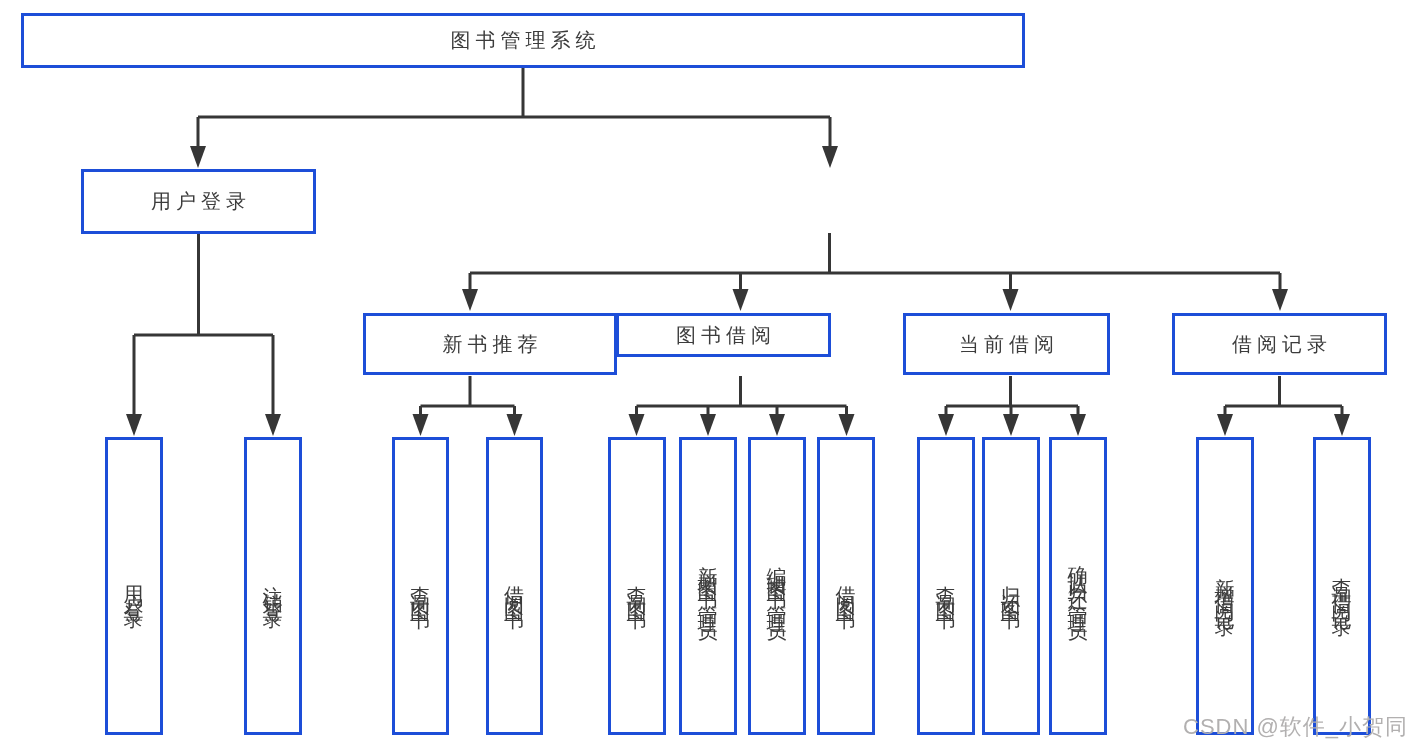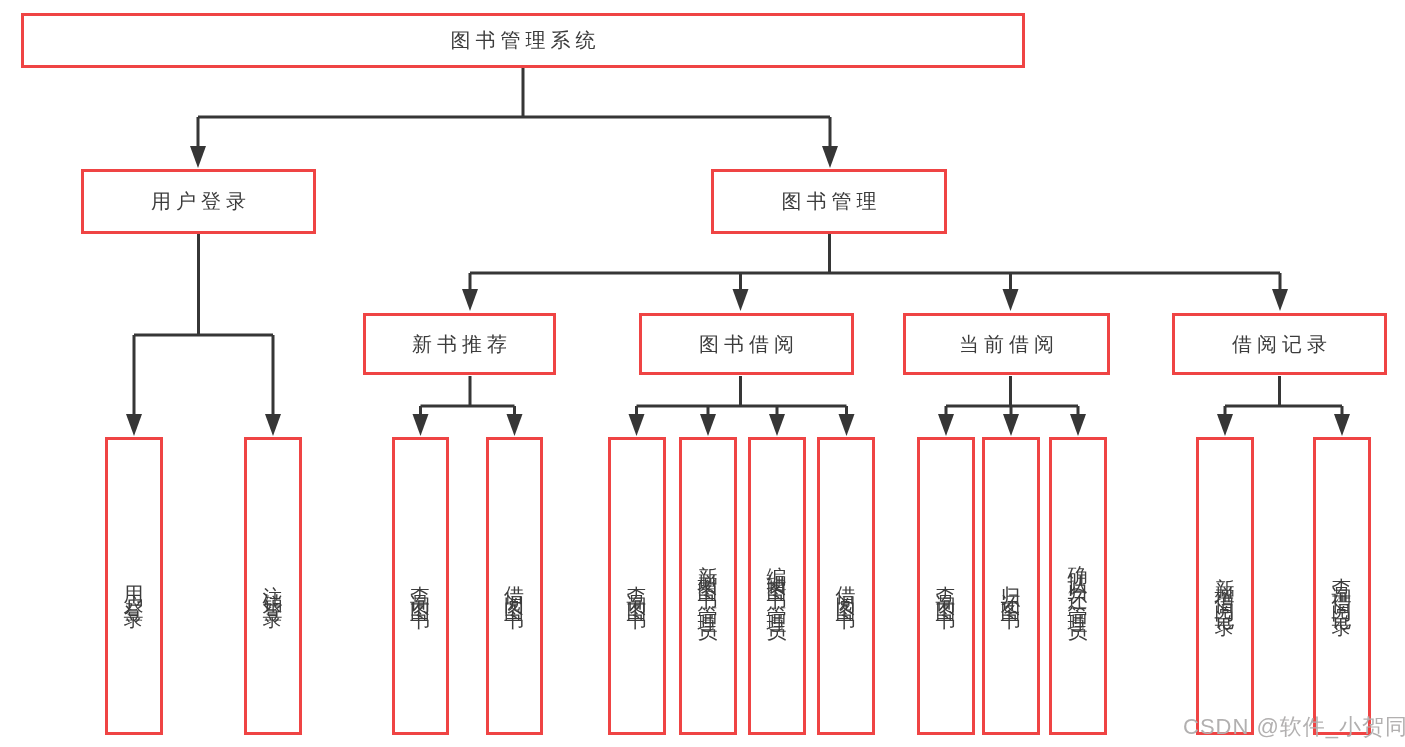--- a/index.html
+++ b/index.html
@@ -4,21 +4,21 @@
 <style>
   html,body{margin:0;padding:0;background:#ffffff;}
   .stage{
     position:relative;width:1405px;height:747px;background:#ffffff;overflow:hidden;
     font-family:"Liberation Sans","DejaVu Sans",sans-serif;color:#3c3c3c;
   }
   .lines{position:absolute;left:0;top:0;width:1405px;height:747px;}
   .lines path{stroke:#363636;stroke-width:3;fill:none;}
   .lines polygon{fill:#363636;stroke:none;}
   .box{
-    position:absolute;box-sizing:border-box;border:3px solid #ef4444;background:#ffffff;
+    position:absolute;box-sizing:border-box;border:3px solid #1d4ed8;background:#ffffff;
     display:flex;align-items:center;justify-content:center;
   }
   .box.h .lbl{
     font-size:20px;letter-spacing:5px;text-indent:5px;white-space:nowrap;color:#3c3c3c;
   }
   .box.v .lbl{
     writing-mode:vertical-rl;text-orientation:mixed;
     font-size:20px;letter-spacing:8px;line-height:1.1;color:#3c3c3c;
   }
   .watermark{
@@ -67,28 +67,25 @@
     <polygon points="1334,414 1350,414 1342,436"></polygon>
   </svg>
 
   <div class="box h" style="left:21px;top:13px;width:1004px;height:55px">
     <span class="lbl">图书管理系统</span>
   </div>
 
   <div class="box h" style="left:81px;top:169px;width:235px;height:65px">
     <span class="lbl">用户登录</span>
   </div>
-  <div class="box h" style="left:711px;top:169px;width:236px;height:65px">
-    <span class="lbl">图书管理</span>
-  </div>
 
-  <div class="box h" style="left:363px;top:313px;width:193px;height:62px">
+  <div class="box h" style="left:363px;top:313px;width:254px;height:62px">
     <span class="lbl">新书推荐</span>
   </div>
-  <div class="box h" style="left:639px;top:313px;width:215px;height:62px">
+  <div class="box h" style="left:616px;top:313px;width:215px;height:44px">
     <span class="lbl">图书借阅</span>
   </div>
   <div class="box h" style="left:903px;top:313px;width:207px;height:62px">
     <span class="lbl">当前借阅</span>
   </div>
   <div class="box h" style="left:1172px;top:313px;width:215px;height:62px">
     <span class="lbl">借阅记录</span>
   </div>
 
   <div class="box v" style="left:105px;top:437px;width:58px;height:298px">

